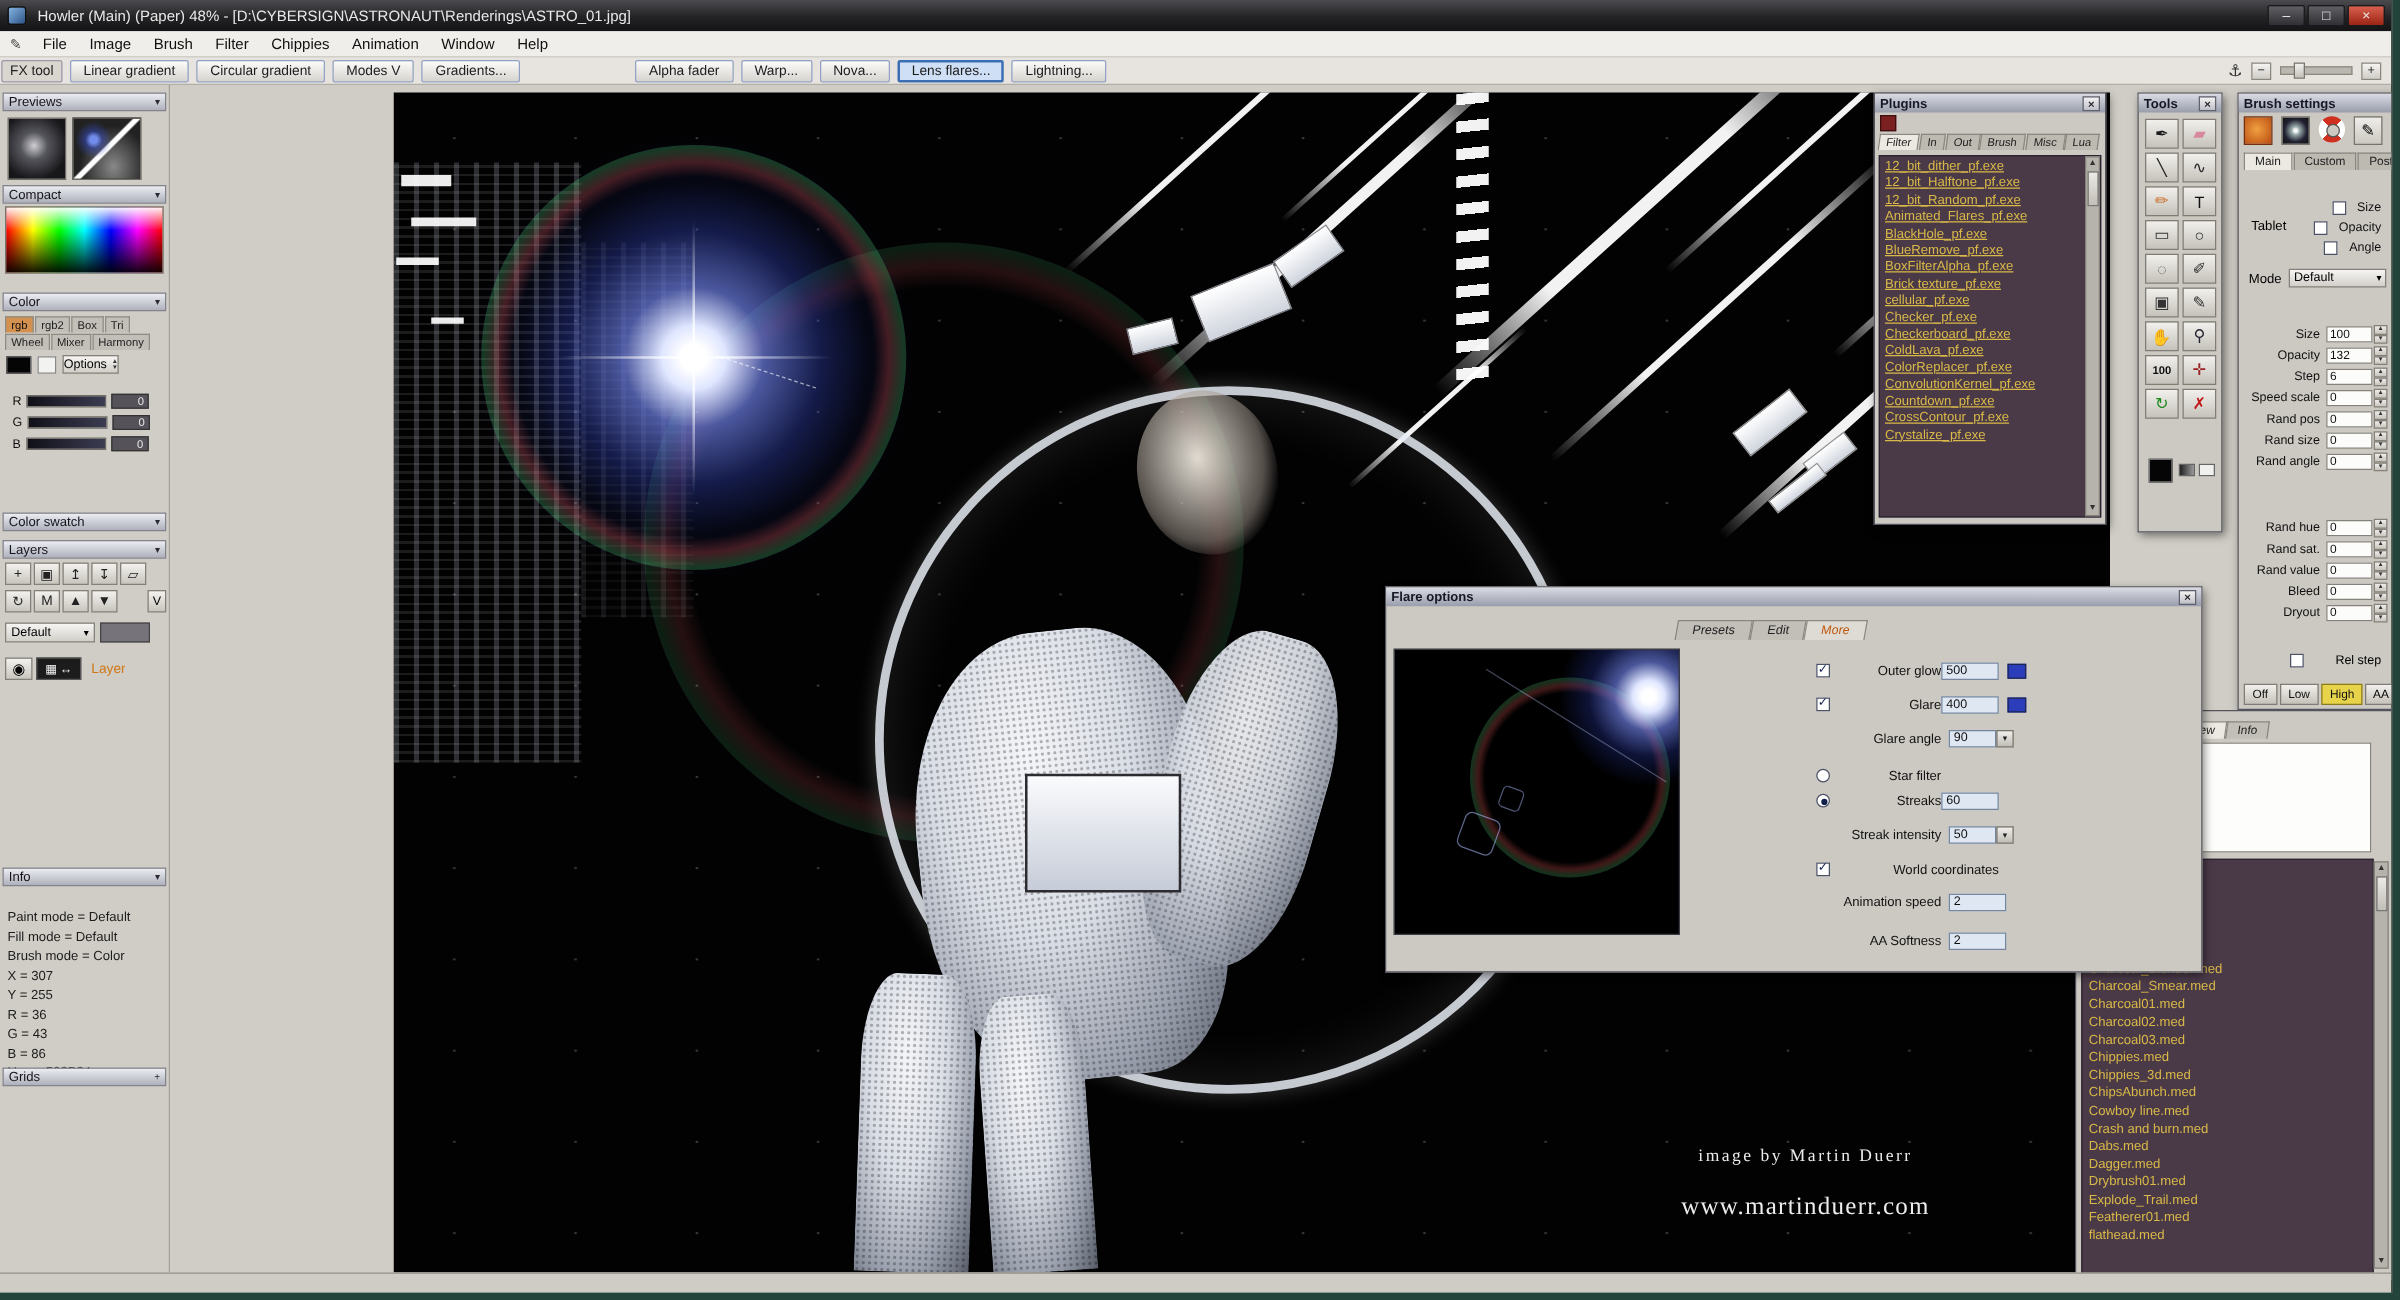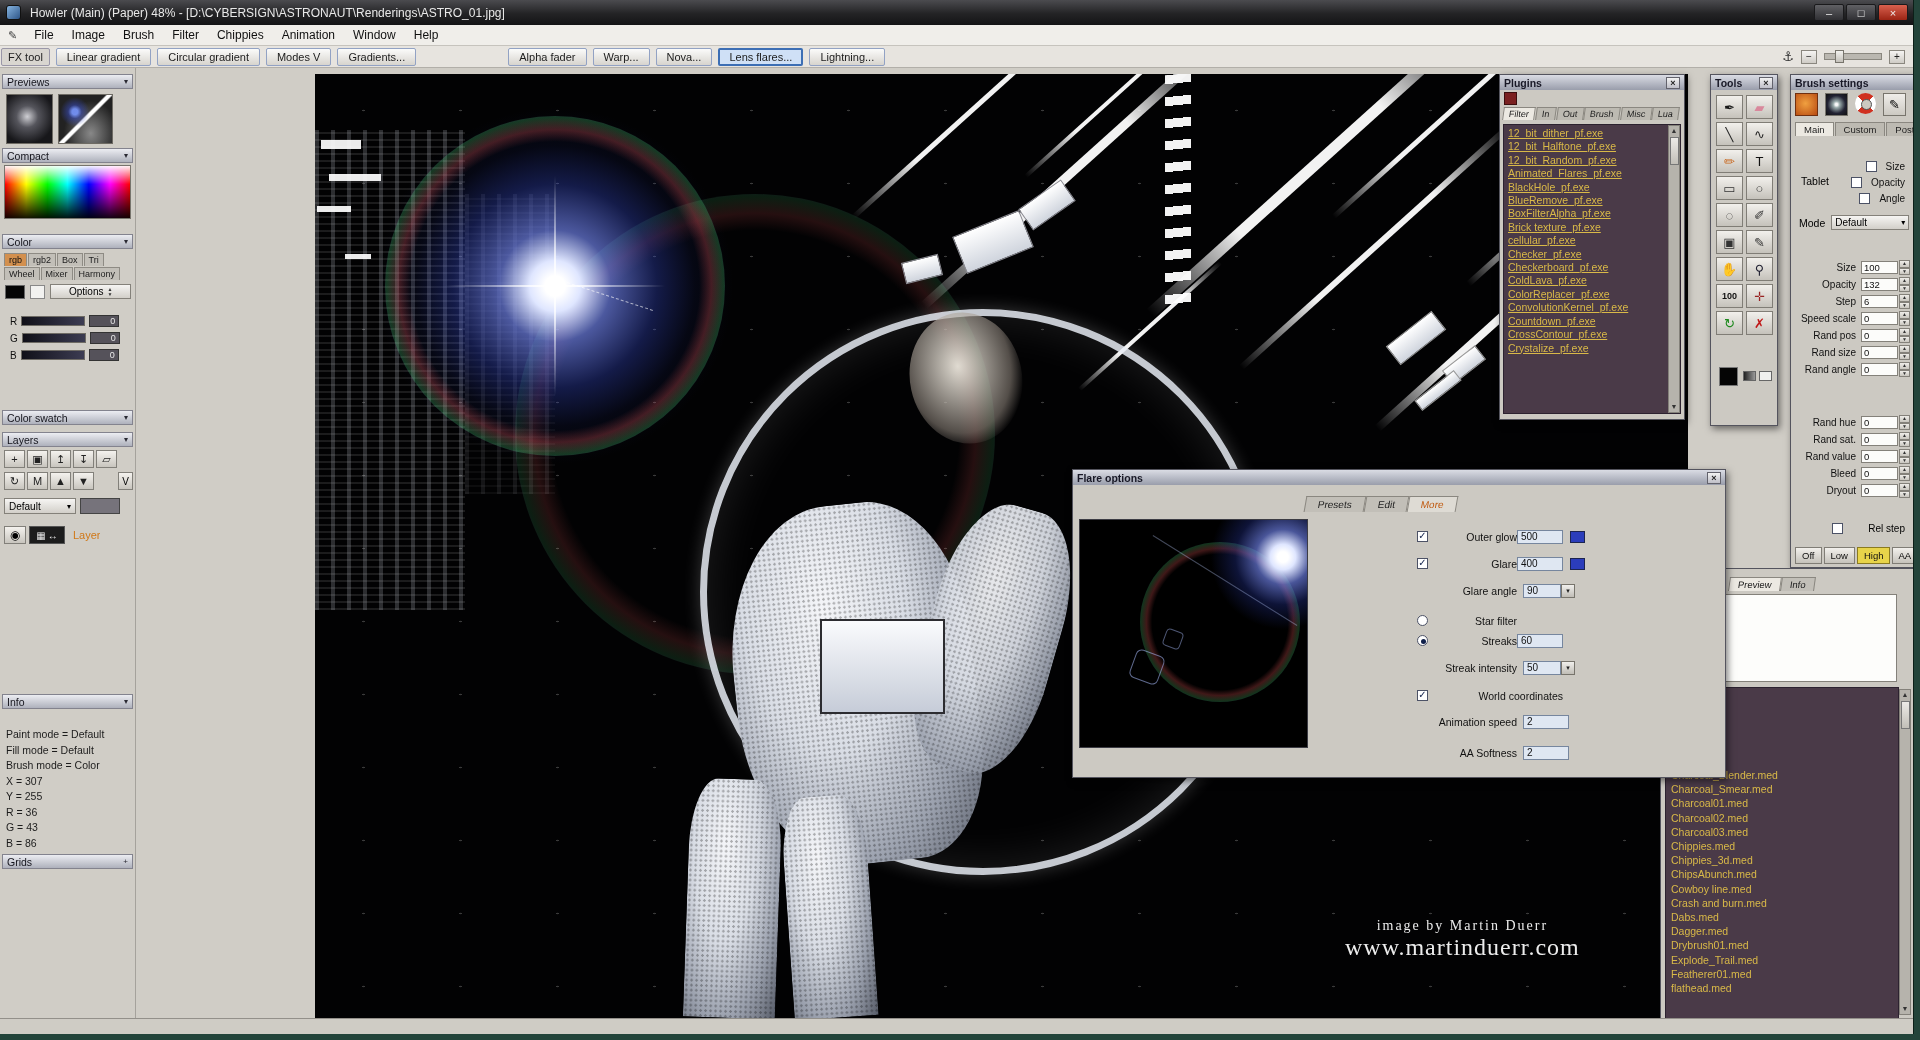--- a/index.html
+++ b/index.html
@@ -31,21 +31,21 @@
 .sec-h{position:absolute;left:2px;width:131px;height:15px;background:linear-gradient(#ecedf2,#aeb1bc);border:1px solid #83838e;display:flex;align-items:center;padding:0 4px;font-size:10.5px;color:#14141c}
 .sec-h .arr{margin-left:auto;font-size:8px;color:#2a2a33}
 .thumb{position:absolute;border:1px solid #6e6b64}
 .compact-box{position:absolute;left:4px;top:97px;width:127px;height:54px;border:1px solid #77746c;background:linear-gradient(rgba(255,255,255,.95),rgba(255,255,255,0) 35%,rgba(0,0,0,.92) 100%),linear-gradient(90deg,#f00,#ff0 17%,#0f0 34%,#0ff 50%,#00f 67%,#f0f 84%,#f00)}
 .ctabs{position:absolute;display:flex}
 .ctab{font-size:9px;padding:1px 4px;background:#c2bfb8;border:1px solid #8e8b84;border-bottom:none;margin-right:1px;color:#222}
 .ctab.active{background:#d3904e;color:#111}
 .swatch-row{position:absolute;left:5px;top:216px;display:flex;align-items:center;gap:5px}
 .cur-col{width:20px;height:14px;background:#050505;border:1px solid #666}
 .sec-col{width:15px;height:14px;background:#f2f2f0;border:1px solid #888}
-.opt-drop{display:flex;align-items:center;font-size:10px;background:linear-gradient(#f6f5f3,#d2cfc9);border:1px solid #84817a;padding:1px 18px;gap:4px}
+.opt-drop{display:flex;align-items:center;font-size:10px;background:linear-gradient(#f6f5f3,#d2cfc9);border:1px solid #84817a;padding:1px 0;gap:4px}
 .spin{display:flex;flex-direction:column}
 .spin i{font-style:normal;font-size:5px;line-height:5px;color:#333}
 .ch-row{position:absolute;left:5px;height:14px;display:flex;align-items:center;gap:4px;font-size:10px;color:#111}
 .ch-track{width:64px;height:10px;background:linear-gradient(90deg,#101018,#3c3c52);border:1px solid #6e6b64}
 .ch-val{width:30px;height:12px;background:#55525a;border:1px solid #333;color:#e8e8e8;font-size:9px;display:flex;align-items:center;justify-content:flex-end;padding-right:3px}
 .lyr-row{position:absolute;left:4px;display:flex;align-items:center}
 .lyr-btn{width:21px;height:18px;margin-right:2px;background:linear-gradient(#f4f2ee,#c8c5be);border:1px solid #82807a;display:flex;align-items:center;justify-content:center;font-size:11px;color:#222}
 .v-btn{width:15px;height:18px;background:linear-gradient(#f4f2ee,#c8c5be);border:1px solid #82807a;font-size:10px;display:flex;align-items:center;justify-content:center;margin-left:6px}
 .lyr-drop{width:72px;height:16px;display:flex;align-items:center;justify-content:space-between;padding:0 4px;background:linear-gradient(#f6f5f3,#d2cfc9);border:1px solid #84817a;font-size:10px}
 .lyr-box{width:40px;height:16px;background:#76737b;border:1px solid #444;margin-left:4px}
@@ -65,21 +65,21 @@
 .flare-glow{background:radial-gradient(circle,#fff 4%,#dfe6ff 10%,rgba(122,142,255,.62) 22%,rgba(58,80,220,.32) 40%,rgba(28,40,120,.14) 55%,transparent 70%)}
 .rayh{background:linear-gradient(90deg,transparent,rgba(255,255,255,.95),transparent)}
 .rayv{background:linear-gradient(180deg,transparent,rgba(255,255,255,.95),transparent)}
 .ring{border-radius:50%;background:radial-gradient(circle,transparent 60%,rgba(255,96,96,.5) 65%,rgba(96,255,140,.4) 70%,rgba(130,130,255,.55) 75%,transparent 80%)}
 .helmet{border-radius:50%;border:7px solid rgba(232,236,244,.85);box-shadow:inset 0 0 50px rgba(255,255,255,.12),0 0 18px rgba(255,255,255,.22)}
 .face{border-radius:50%;background:radial-gradient(ellipse at 45% 40%,rgba(235,230,220,.95),rgba(150,140,130,.55) 60%,transparent 75%)}
 .fit{background:linear-gradient(#fff,#cfd4dd);border:1px solid #8a8a92}
 .suit{background-image:radial-gradient(rgba(0,0,0,.28) 1px,transparent 1.5px),radial-gradient(ellipse at 40% 28%,#f4f5f8 0%,#d9dde5 40%,#9aa0ad 72%,#565b67 100%);background-size:5px 5px,100% 100%}
 .credit{position:absolute;left:1030px;top:844px;color:#ececec;font-family:"Liberation Serif","DejaVu Serif",serif;text-align:center}
 .credit .l1{font-size:14px;letter-spacing:2px}
-.credit .l2{font-size:24px;margin-top:0;letter-spacing:1px}
+.credit .l2{font-size:20px;margin-top:20px;letter-spacing:1px}
 
 .fl{position:absolute;background:#ccc9c2;border:1px solid #54545e;box-shadow:2px 3px 7px rgba(0,0,0,.5)}
 .fl-title{height:15px;background:linear-gradient(#dadce4,#999dab);display:flex;align-items:center;font-size:10.5px;font-weight:bold;color:#181826;padding:0 4px}
 .fl-close{margin-left:auto;width:14px;height:12px;background:linear-gradient(#f2f2f2,#bfbfc8);border:1px solid #62626c;font-size:9px;display:flex;align-items:center;justify-content:center;color:#222}
 
 .plug-iconrow{display:flex;align-items:center;height:17px;padding:0 4px}
 .plug-icon{width:13px;height:13px;background:#7a2020;border:1px solid #3c0e0e}
 .plug-tabs{display:flex;margin:0 3px}
 .ptab{font-size:9px;padding:1px 5px;background:#bdbab2;border:1px solid #8a8780;border-bottom:none;transform:skewX(-8deg);margin-right:1px;color:#222}
 .ptab.active{background:#ece9e2}
@@ -649,21 +649,21 @@
           <div class="bl-item" data-name="brush-file-item">flathead.med</div>
         </div>
     </div>
     <div class="vscroll" style="right:2px;top:120px;bottom:8px" data-name="brush-list-scrollbar">
       <i data-name="scroll-up-icon">▲</i>
       <span class="vthumb" data-name="scrollbar-thumb"></span>
       <i data-name="scroll-down-icon">▼</i>
     </div>
   </div>
 
-  <div class="fl" style="left:1072px;top:469px;width:654px;height:309px;z-index:5" data-name="flare-options-dialog">
+  <div class="fl" style="left:1108px;top:469px;width:654px;height:309px;z-index:5" data-name="flare-options-dialog">
     <div class="fl-title" data-name="flare-dialog-title-bar">
         <span>Flare options</span>
         <span class="fl-close" data-name="close-icon">×</span>
       </div>
     <div class="fd-tabs" data-name="flare-dialog-tabs">
 
     <span class="fdtab" data-name="flare-dialog-tab">Presets</span>
         <span class="fdtab" data-name="flare-dialog-tab">Edit</span>
         <span class="fdtab active" data-name="flare-dialog-tab">More</span>
       </div>

